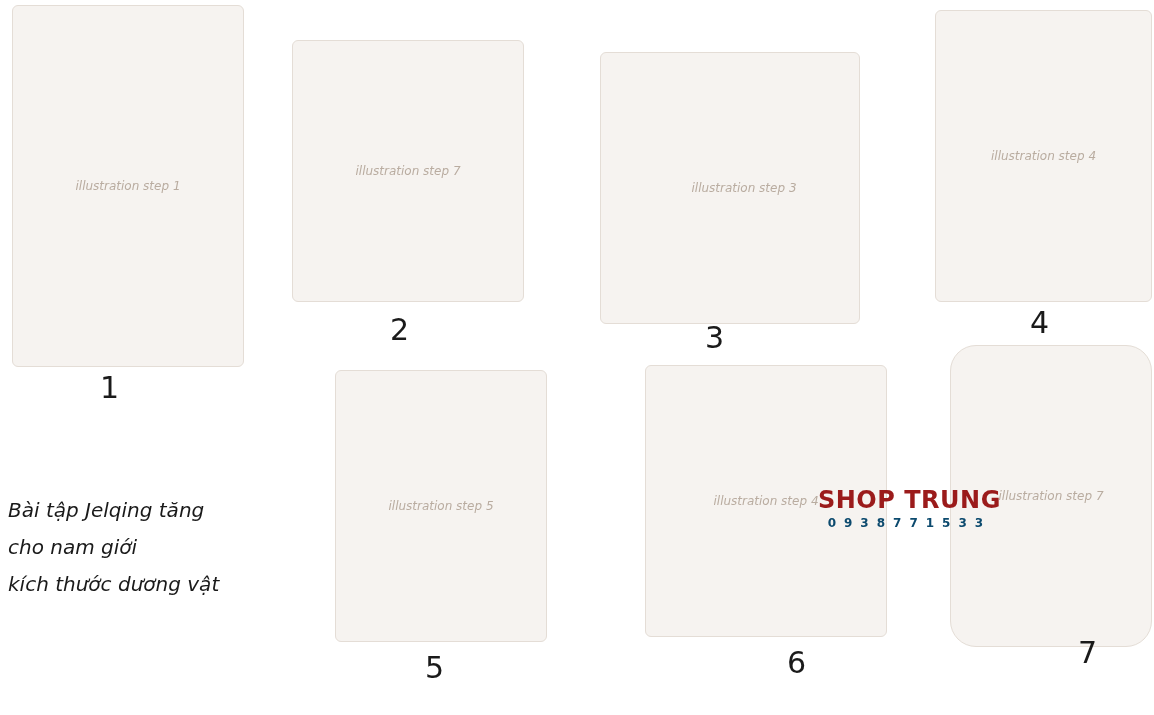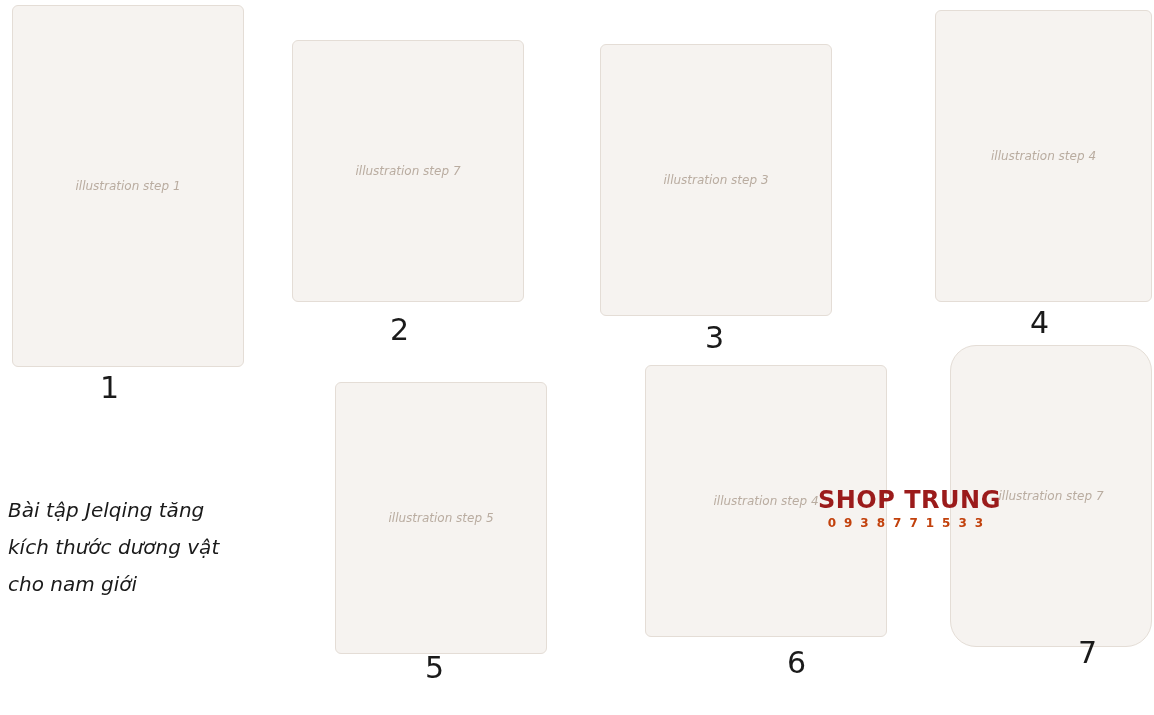--- a/index.html
+++ b/index.html
@@ -32,63 +32,63 @@
     .caption div { white-space: nowrap; }
     .watermark {
       position: absolute; left: 818px; top: 486px; text-align: center;
     }
     .wm-title {
       font-family: "DejaVu Sans", sans-serif; font-weight: bold;
       font-size: 24px; color: #9b1b1b; letter-spacing: 0.5px;
     }
     .wm-phone {
       font-family: "DejaVu Sans", sans-serif; font-weight: bold;
-      font-size: 12px; color: #c2410c; letter-spacing: 8px; margin-top: 2px;
+      font-size: 12px; color: #0c4a6e; letter-spacing: 8px; margin-top: 2px;
     }
   </style>
 </head>
 <body>
 
 <div class="panel" style="left:12px;top:5px;width:230px;height:360px;">
   <span class="panel-label">illustration step 1</span>
 </div>
 <div class="step-num" style="left:100px;top:370px;">1</div>
 
 <div class="panel" style="left:292px;top:40px;width:230px;height:260px;">
   <span class="panel-label">illustration step 7</span>
 </div>
 <div class="step-num" style="left:390px;top:312px;">2</div>
 
-<div class="panel" style="left:600px;top:44px;width:230px;height:270px;">
+<div class="panel" style="left:600px;top:52px;width:230px;height:270px;padding-left:28px;">
   <span class="panel-label">illustration step 3</span>
 </div>
 <div class="step-num" style="left:705px;top:320px;">3</div>
 
 <div class="panel" style="left:935px;top:10px;width:215px;height:290px;">
   <span class="panel-label">illustration step 4</span>
 </div>
 <div class="step-num" style="left:1030px;top:305px;">4</div>
 
-<div class="panel" style="left:335px;top:370px;width:210px;height:270px;margin-top:12px;">
+<div class="panel" style="left:335px;top:370px;width:210px;height:270px;">
   <span class="panel-label">illustration step 5</span>
 </div>
 <div class="step-num" style="left:425px;top:650px;">5</div>
 
 <div class="panel" style="left:645px;top:365px;width:240px;height:270px;">
   <span class="panel-label">illustration step 4</span>
 </div>
 <div class="step-num" style="left:787px;top:645px;">6</div>
 
 <div class="panel" style="left:950px;top:345px;width:200px;height:300px;border-radius:26px;">
   <span class="panel-label">illustration step 7</span>
 </div>
 <div class="step-num" style="left:1078px;top:635px;">7</div>
 
 <div class="caption">
   <div>Bài tập Jelqing tăng</div>
+  <div>cho nam giới</div>
   <div>kích thước dương vật</div>
-  <div>cho nam giới</div>
 </div>
 
 <div class="watermark">
   <div class="wm-title">SHOP TRUNG</div>
   <div class="wm-phone">0938771533</div>
 </div>
 
 </body></html>

